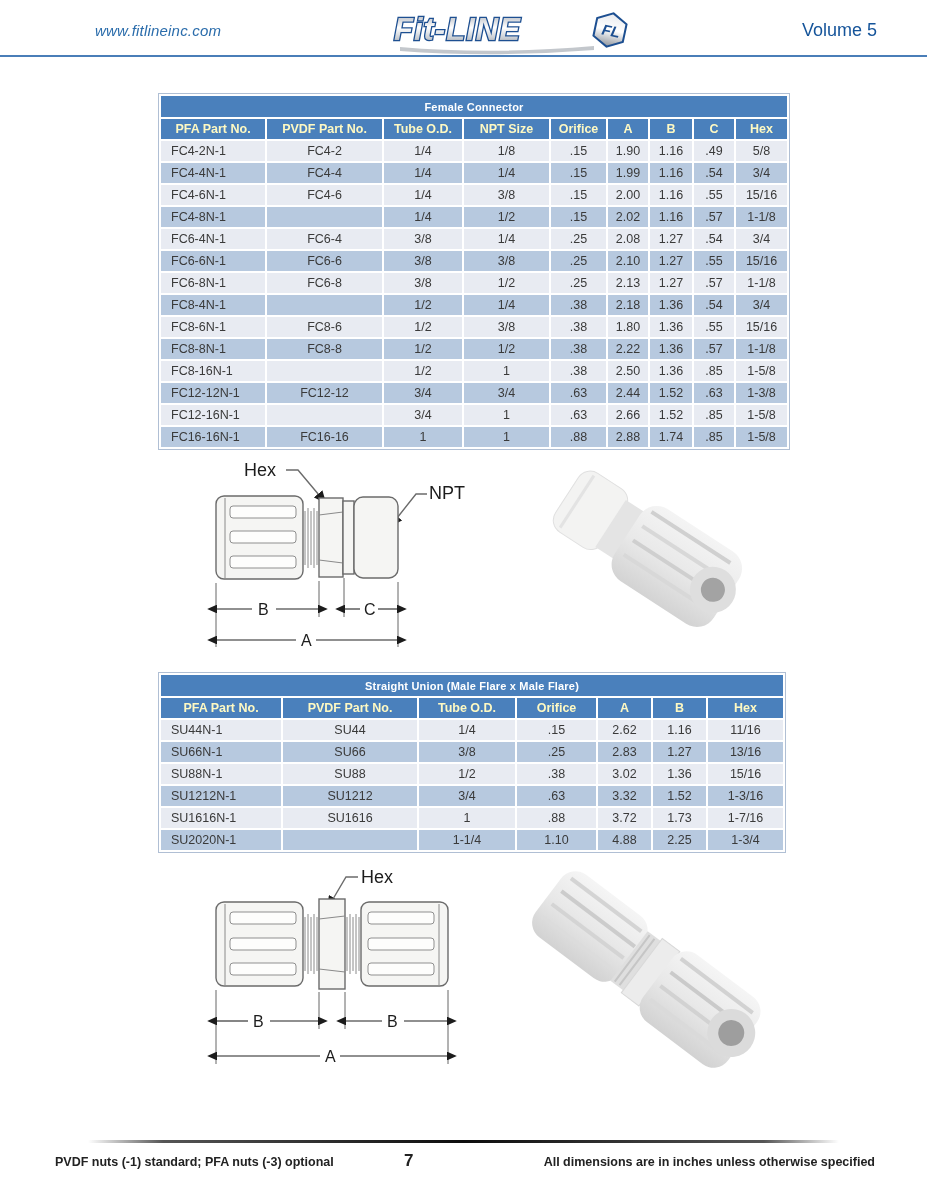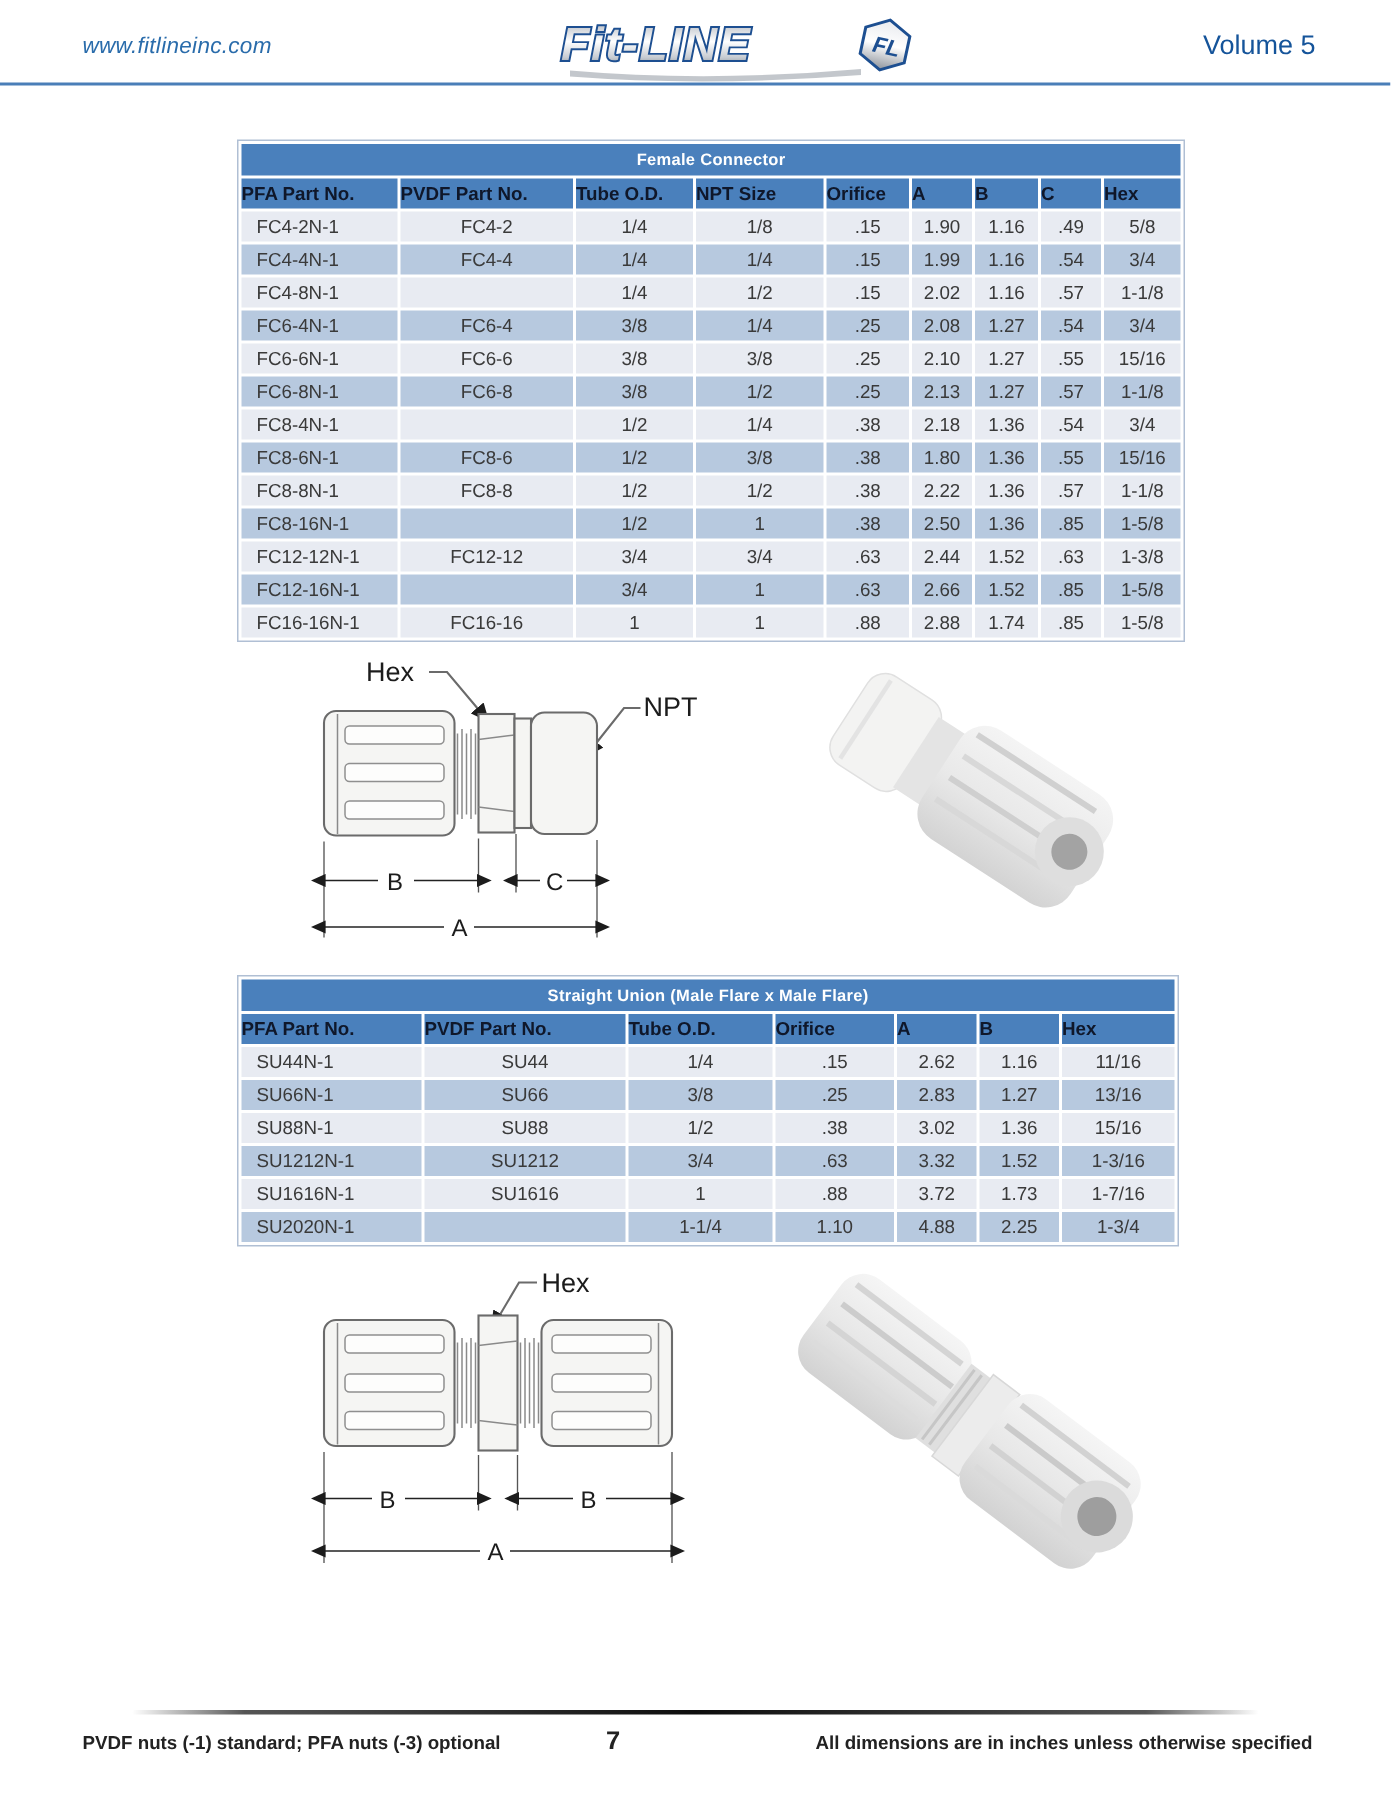--- a/index.html
+++ b/index.html
@@ -8,38 +8,38 @@
     width:927px; height:1200px; position:relative;
     font-family:"Liberation Sans", sans-serif; color:#333;
     overflow:hidden;
   }
   
   .header {
     display:flex; align-items:center; justify-content:space-between;
     height:57px; padding:6px 50px 0 55px;
     border-bottom:2px solid #4a7eb8;
   }
-  .site-url { font-style:italic; font-size:15px; color:#2a6cab; letter-spacing:.2px; }
+  .site-url { font-style:italic; font-size:15px; color:#2a6cab; letter-spacing:.2px;margin-left:40px; }
   .volume { font-weight:normal; font-size:18px; color:#15549a; }
   .logo-wrap { position:relative; width:260px; height:50px; }
   
   .main { margin-left:158px; width:610px; }
   
   table.tbl {
     width:610px; table-layout:fixed; border-collapse:separate; border-spacing:2px;
     background:#fff; border:1px solid #b0bfd4; margin-top:36px;
   }
   table.tbl.second { margin-top:10px; }
   table.tbl th.ttl {
     background:#4a80bc; color:#fff; font-size:11px; font-weight:bold;
     height:21px; text-align:center; letter-spacing:.2px;
   }
   table.tbl tr.cols th {
-    background:#4a80bc; color:#0f172a; font-size:12.5px; font-weight:bold;
-    height:20px; text-align:left;margin-left:16px;
+    background:#4a80bc; color:#fef9c3; font-size:12.5px; font-weight:bold;
+    height:20px; text-align:center;margin-left:16px;
   }
   table.tbl td {
     height:20px; font-size:12.5px; text-align:center; color:#3a3a3a;
     white-space:nowrap; overflow:hidden;
   }
   table.tbl td:first-child { text-align:left; padding-left:10px; }
   table.tbl tbody tr:nth-child(odd) td { background:#e8ebf2; }
   table.tbl tbody tr:nth-child(even) td { background:#b7c9df; }
   
   .fig-row {
@@ -149,20 +149,31 @@
         <tr>
           <td>FC4-4N-1</td>
           <td>FC4-4</td>
           <td>1/4</td>
           <td>1/4</td>
           <td>.15</td>
           <td>1.99</td>
           <td>1.16</td>
           <td>.54</td>
           <td>3/4</td>
+        </tr>
+        <tr>
+          <td>FC4-6N-1</td>
+          <td>FC4-6</td>
+          <td>1/4</td>
+          <td>3/8</td>
+          <td>.15</td>
+          <td>2.00</td>
+          <td>1.16</td>
+          <td>.55</td>
+          <td>15/16</td>
         </tr>
         <tr>
           <td>FC4-8N-1</td>
           <td></td>
           <td>1/4</td>
           <td>1/2</td>
           <td>.15</td>
           <td>2.02</td>
           <td>1.16</td>
           <td>.57</td>

